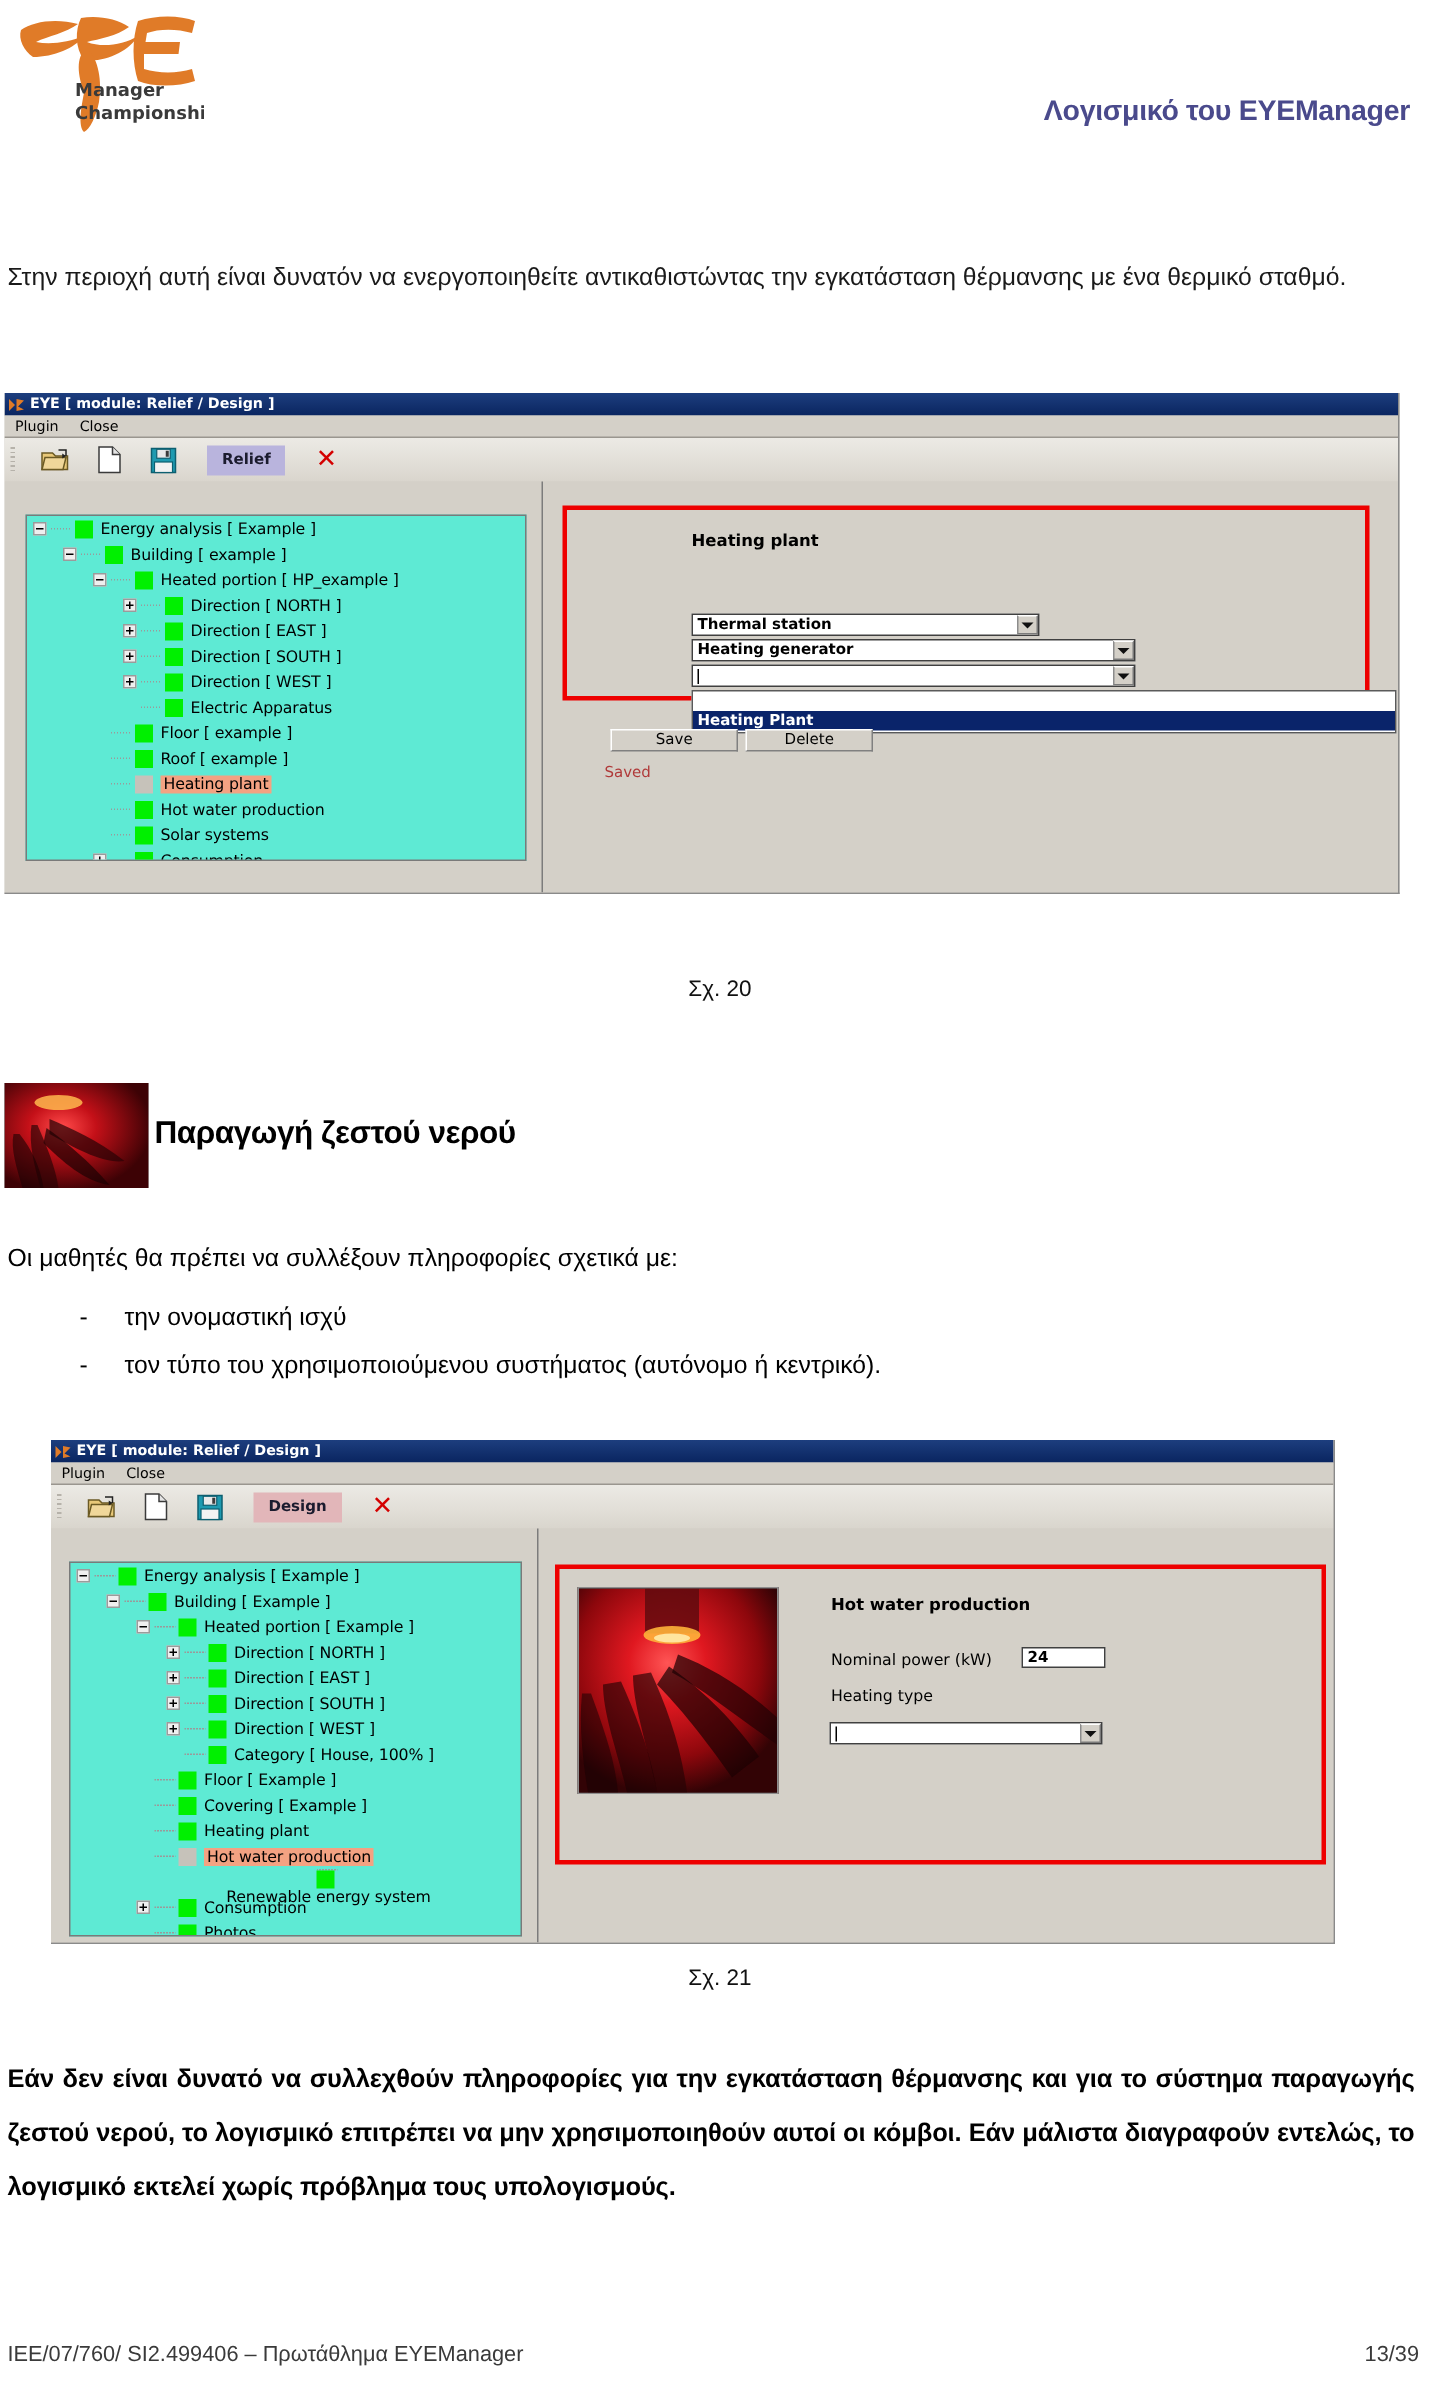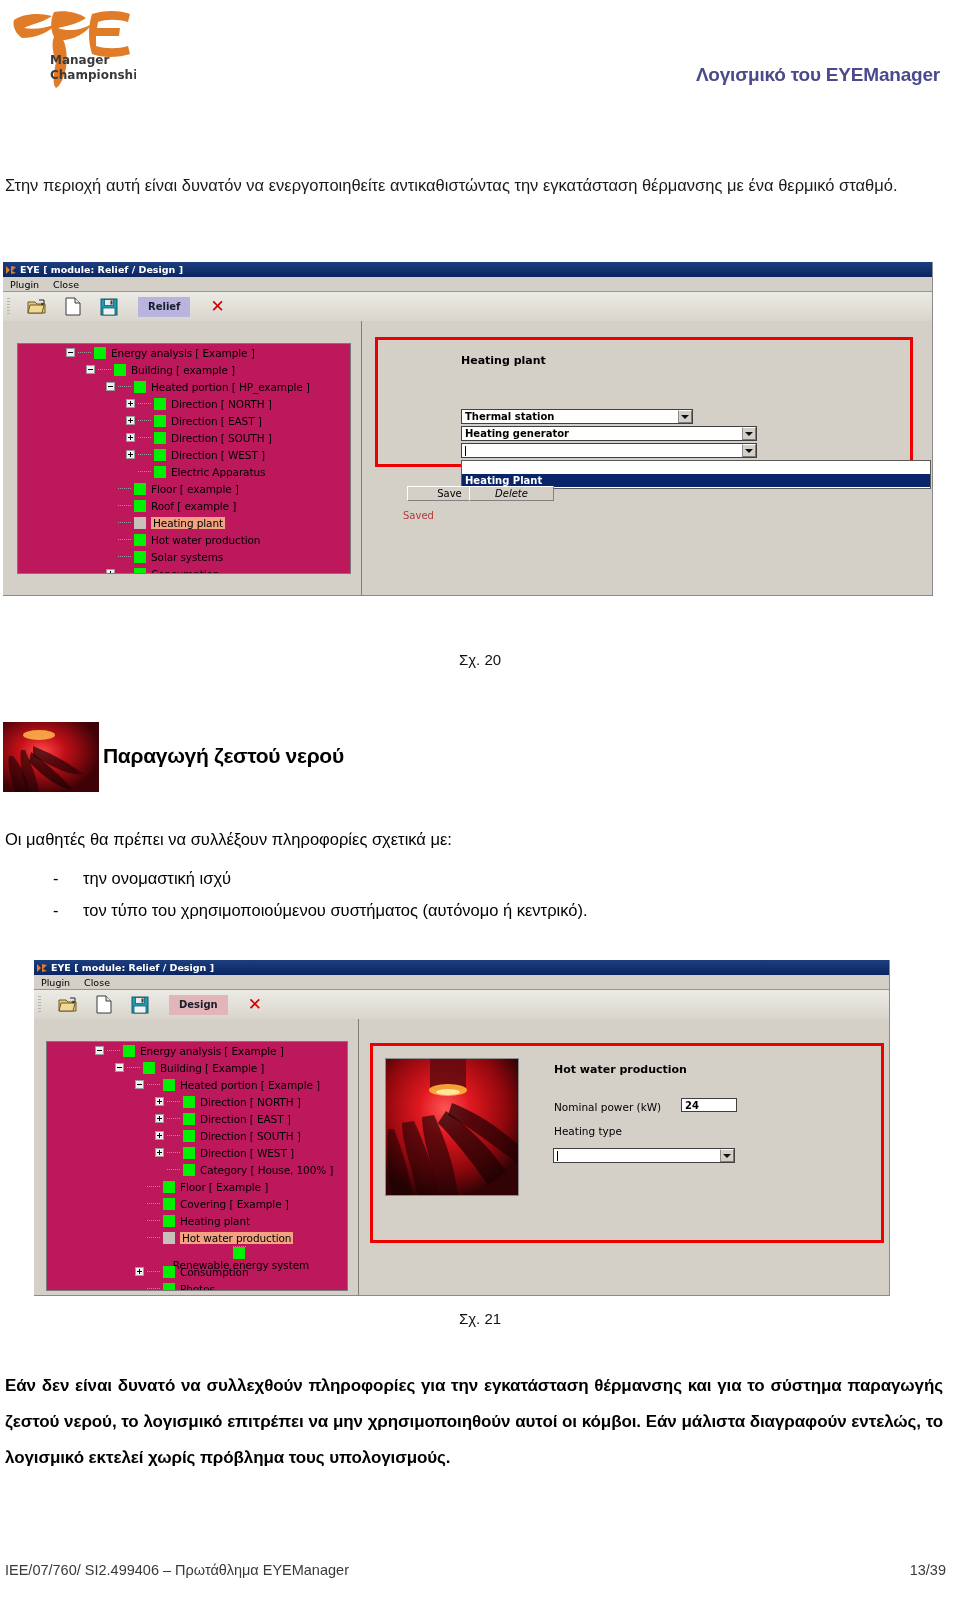--- a/index.html
+++ b/index.html
@@ -145,24 +145,23 @@
     position: absolute; left: 0; top: 59px; right: 0; bottom: 0;
     background: #d4d0c8;
   }
   .client-divider {
     position: absolute; top: 0; bottom: 0; width: 1px; background: #7c7c7c;
   }
 
   
   .tree {
     position: absolute;
-    background: #be185d;
+    background: #5eead4;
     border: 1px solid #7a7a7a;
     overflow: hidden;
-    padding-left: 44px;
   }
   .tnode {
     position: relative; height: 17px; display: flex; align-items: center;
     font-size: 10.5px; color: #000; white-space: nowrap;
   }
   .expander {
     width: 9px; height: 9px; border: 1px solid #9b9b9b; background: #efefef;
     position: relative; flex: 0 0 auto; margin-right: 3px;
   }
   .expander::before {
@@ -444,21 +443,21 @@
         <i></i>
       </div>
   </div>
 
   <div class="droplist" style="left:458px; top:198px; width:470px; height:29px;">
     <div class="opt"></div>
     <div class="opt sel">Heating Plant</div>
   </div>
 
   <div class="btn95" style="left:404px; top:224px; width:85px;">Save</div>
-  <div class="btn95" style="left:466px; top:224px; width:85px;font-style:italic;">Delete</div>
+  <div class="btn95" style="left:494px; top:224px; width:85px;">Delete</div>
 
   <div class="saved-msg" style="left:400px; top:248px;">Saved</div>
 </div>
 
 <div class="fig-caption" id="cap20">Σχ. 20</div>
 
 <div class="section-head">
   <div class="thumb">
     <svg width="96" height="70" viewBox="0 0 96 70">
       <defs>

